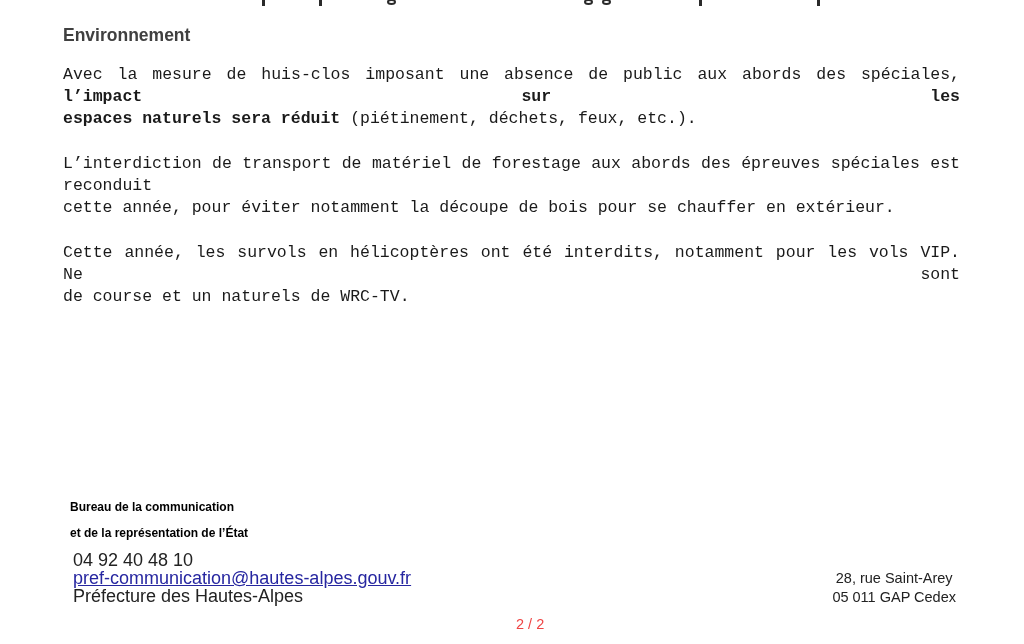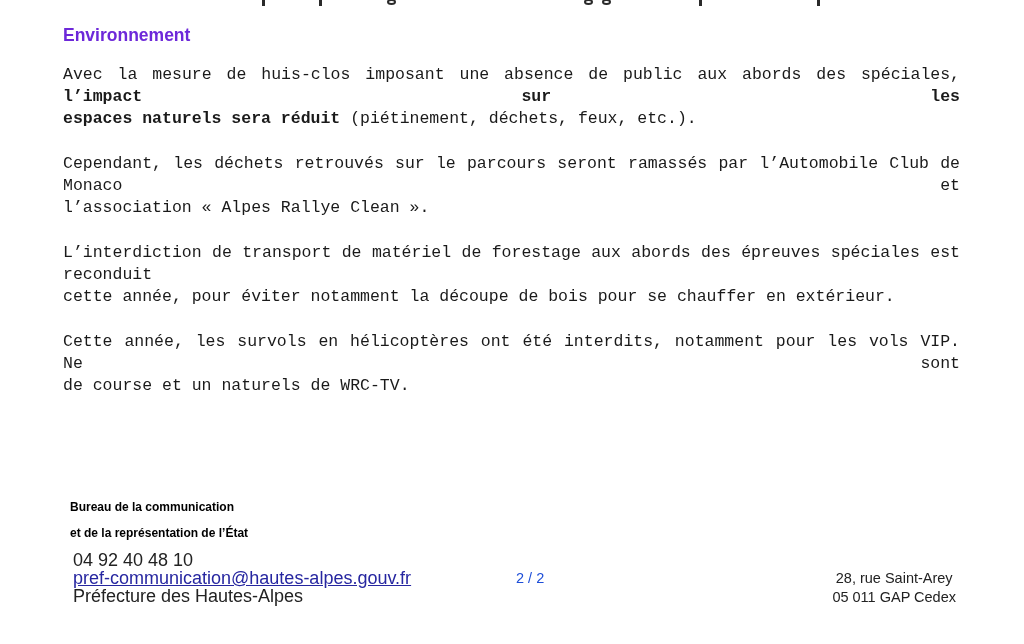--- a/index.html
+++ b/index.html
@@ -44,21 +44,21 @@
   .content {
     position: absolute;
     left: 63px;
     top: 25px;
     width: 897px;
     color: #1a1a1a;
   }
   .heading {
     font-size: 17.5px;
     font-weight: bold;
-    color: #6d28d9;
+    color: #404040;
     margin: 0 0 19px 0;
     line-height: 20px;
   }
   .para {
     margin: 0 0 23px 0;
     font-size: 16.5px;
     line-height: 22px;
     font-family: Liberation Mono, monospace;
   }
   .para .line {
@@ -86,23 +86,23 @@
     font-size: 18px;
     color: #222222;
     line-height: 18px;
   }
   .footer-contact a {
     text-decoration: underline;
   }
   .footer-page {
     position: absolute;
     left: 516px;
-    top: 570px;
+    top: 616px;
     font-size: 14.5px;
-    color: #1d4ed8;
+    color: #ef4444;
   }
   .footer-address {
     position: absolute;
     right: 68px;
     top: 569px;
     text-align: center;
     font-size: 14.5px;
     color: #222222;
     line-height: 18.5px;
   }
@@ -123,24 +123,20 @@
     </div>
 
   <div class="content">
     <div class="heading">Environnement</div>
     <div>
         <div class="para">
           <div class="line just"><span>Avec la mesure de huis-clos imposant une absence de public aux abords des spéciales, </span><span class="b">l’impact sur les</span></div>
           <div class="line"><span class="b">espaces naturels sera réduit</span><span> (piétinement, déchets, feux, etc.).</span></div>
         </div>
         <div class="para">
-          <div class="line just"><span>Cependant, les déchets retrouvés sur le parcours seront ramassés par l’Automobile Club de Monaco et</span></div>
-          <div class="line"><span>l’association « Alpes Rallye Clean ».</span></div>
-        </div>
-        <div class="para">
           <div class="line just"><span>L’interdiction de transport de matériel de forestage aux abords des épreuves spéciales est reconduit</span></div>
           <div class="line"><span>cette année, pour éviter notamment la découpe de bois pour se chauffer en extérieur.</span></div>
         </div>
         <div class="para">
           <div class="line just"><span>Cette année, les survols en hélicoptères ont été interdits, notamment pour les vols VIP. Ne sont</span></div>
           <div class="line"><span>de course et un naturels de WRC-TV.</span></div>
         </div>
       </div>
   </div>
 

